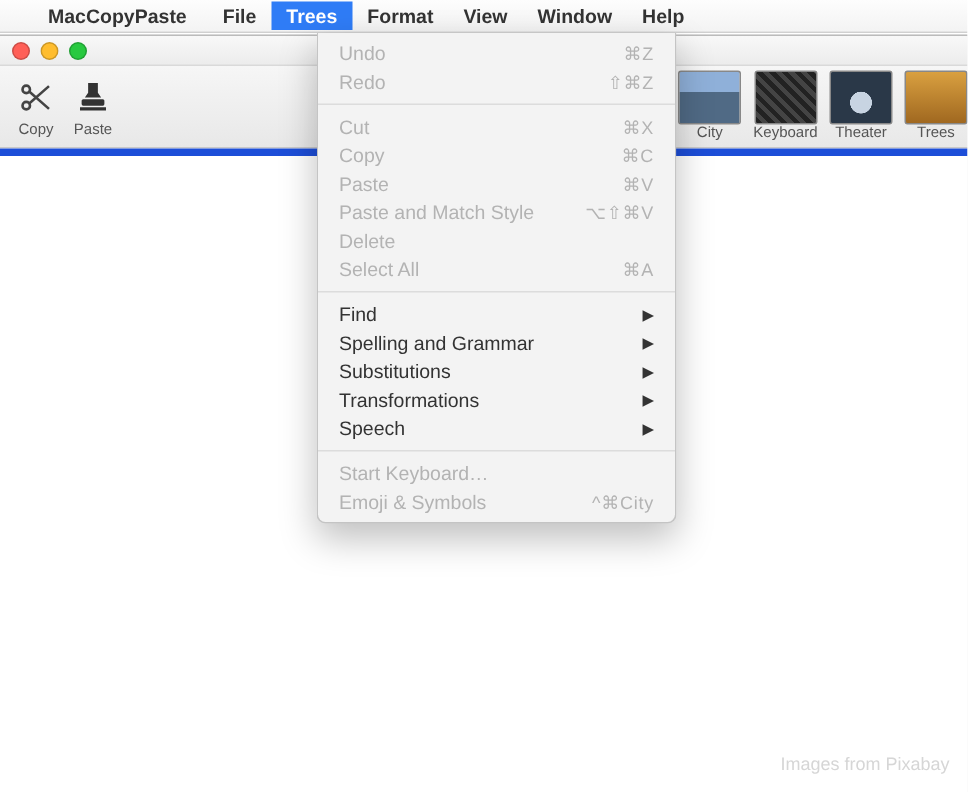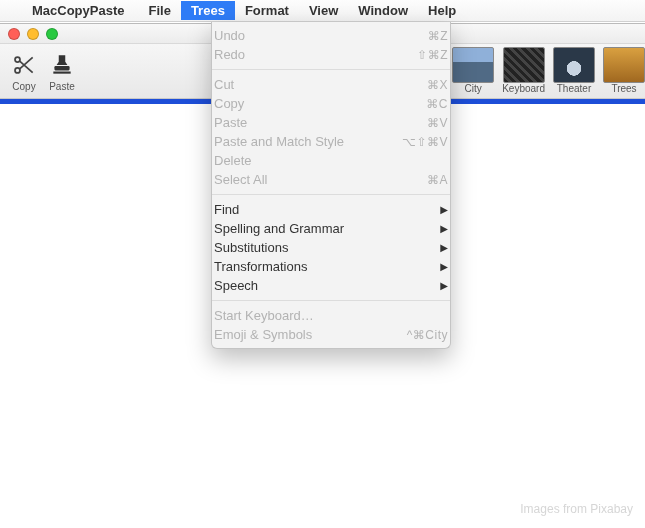--- a/index.html
+++ b/index.html
@@ -24,21 +24,21 @@
 .thumb .img { width: 42px; height: 36px; background: #334; border: 1px solid #888; border-radius: 2px; }
 .thumb .img.city { background: linear-gradient(#8fb0d9 40%, #506a85 40%); }
 .thumb .img.theater { background: radial-gradient(circle at 50% 60%, #c8d4e2 25%, #2a3848 26%); }
 .thumb .img.keyboard { background: repeating-linear-gradient(45deg,#222,#222 3px,#444 3px,#444 6px); }
 .thumb .img.trees { background: linear-gradient(#d9a040, #a06820); }
 
 .content { position: absolute; top: 75px; left: 0; right: 0; bottom: 0; background: #fff; border-top: 5px solid #1d4ed8; }
 .watermark { position: absolute; right: 12px; bottom: 12px; font-size: 12px; color: #d6d6d6; }
 
 .dropdown { position: absolute; top: 22px; left: 211px; width: 240px; background: #f3f3f3; border: 1px solid #c4c4c4; border-top: none; border-radius: 0 0 6px 6px; box-shadow: 0 10px 24px rgba(0,0,0,0.25); padding: 4px 0; font-size: 13px; z-index: 50; }
-.dd-item { display: flex; align-items: center; justify-content: space-between; padding: 2px 2px; height: 19px; color: #333; }
+.dd-item { display: flex; align-items: center; justify-content: space-between; padding: 2px 14px; height: 19px; color: #333; }
 .dd-item.disabled { color: #b3b3b3; }
 .dd-item .short { font-size: 12px; letter-spacing: 0.5px; }
 .dd-item .arrow { font-size: 10px; color: #333; }
 .dd-sep { height: 1px; background: #dcdcdc; margin: 5px 0; }
 </style>
 </head>
 <body>
 
 <div class="menubar">
   <span class="apple"></span>

